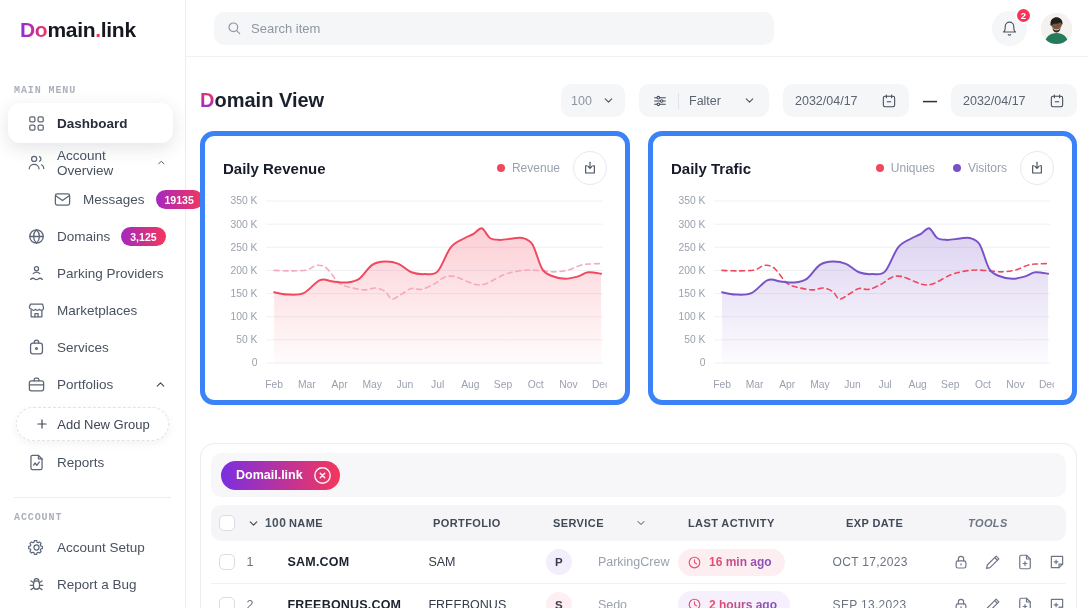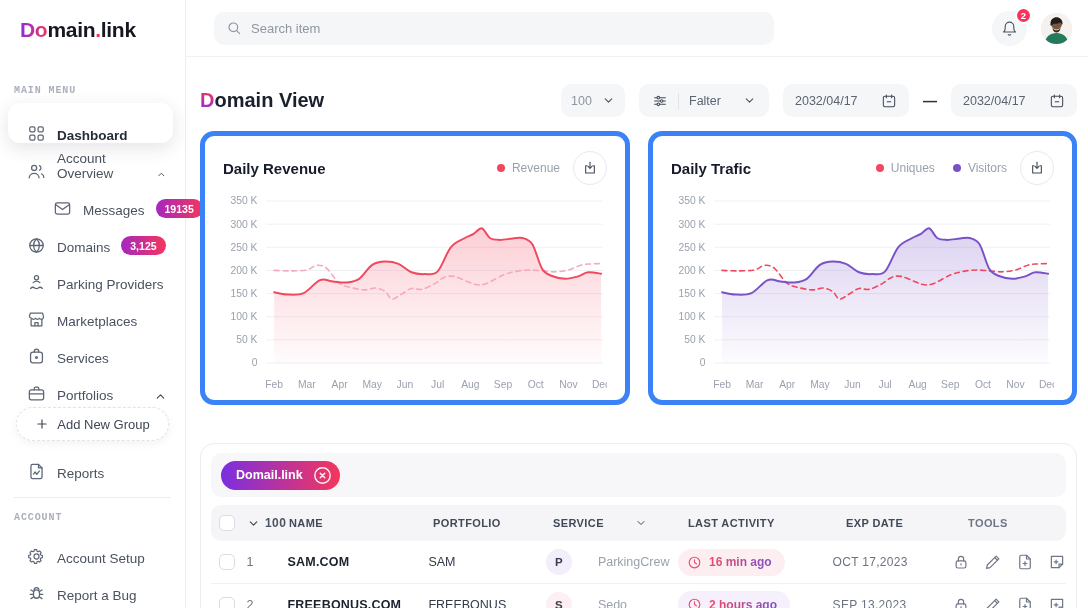--- a/index.html
+++ b/index.html
@@ -9,21 +9,21 @@
 
   
   .sidebar { width:186px; flex-shrink:0; background:#fff; border-right:1px solid #ececf1;
     display:flex; flex-direction:column; }
   .logo { margin:18px 0 16px 20px; font-size:21px; font-weight:800; color:#15181f; letter-spacing:-0.3px; white-space:nowrap;}
   .grad-text { background:linear-gradient(90deg,#8a2be2 0%,#f5365c 100%);
     -webkit-background-clip:text; background-clip:text; color:transparent; }
   .logo .dot { color:#f5365c; }
   .section-label { margin:27px 0 6px 14px; font-size:10px; font-weight:700; color:#abb0bb; letter-spacing:.9px;font-family:Liberation Mono, monospace; }
   .section-label.second { margin-top:14px; }
-  .nav-item { height:37px; display:flex; align-items:flex-end; gap:11px; padding-left:27px;
+  .nav-item { height:37px; display:flex; align-items:center; gap:11px; padding-left:27px;
     color:#4a5260; font-size:13.5px; cursor:pointer; }
   .nav-item .icn { width:19px; height:19px; color:#5d6675; display:flex; flex-shrink:0;}
   .nav-item .icn svg { width:100%; height:100%; }
   .nav-item.active { margin:1px 12px 1px 8px; padding-left:19px; height:40px; background:#fff;
     border-radius:12px; box-shadow:0 5px 18px rgba(45,45,70,.13); font-weight:700; color:#272d39; }
   .nav-item.child { padding-left:53px; }
   .badge { margin-left:auto; margin-right:16px; background:linear-gradient(90deg,#a428c0,#f5365c);
     color:#fff; font-size:10.5px; font-weight:700; padding:3.5px 9px; border-radius:11px; }
   .badge.with-chev { margin-right:6px; }
   .chev { width:13px; height:13px; color:#3f4654; display:flex; }
@@ -108,21 +108,21 @@
   .trow { height:42px; display:flex; align-items:center; font-size:12.5px; }
   .trow + .trow { border-top:1px solid #f2f2f5; }
   .c-check { width:36px; padding-left:8px; display:flex; }
   .checkbox { width:16px; height:16px; border:1.5px solid #d9dce3; border-radius:5px; background:#fff; cursor:pointer;}
   .c-count { width:42px; display:flex; align-items:center; gap:5px; color:#4b5563; font-size:12px; }
   .c-name { width:144px; }
   .c-portfolio { width:120px; }
   .c-service { width:135px; display:flex; align-items:center; gap:26px; }
   .c-activity { width:158px; }
   .c-exp { width:122px; }
-  .c-tools { flex:1; display:flex; align-items:center; gap:14px; color:#6e7685; }
+  .c-tools { flex:1; display:flex; align-items:center; gap:14px; color:#6e7685;font-style:italic; }
   .c-tools .tool { width:18px; height:18px; display:flex; color:#6e7685; cursor:pointer; }
   .c-tools .tool svg { width:100%; height:100%; }
   .thead .hchev { width:12px; height:12px; color:#424957; display:inline-flex; vertical-align:-1px; margin-left:5px;}
   .thead .hchev svg{width:100%;height:100%;}
   .row-index { color:#6b7280; font-size:12.5px; }
   .dom-name { font-weight:700; color:#1c212e; font-size:12.5px; letter-spacing:.2px;}
   .portfolio-name { color:#333a49; }
   .svc-avatar { width:26px; height:26px; border-radius:50%; display:flex; align-items:center;
     justify-content:center; font-size:11.5px; font-weight:700; color:#3c3c49; flex-shrink:0;}
   .row-0 .svc-avatar { background:#f3eefb; }

